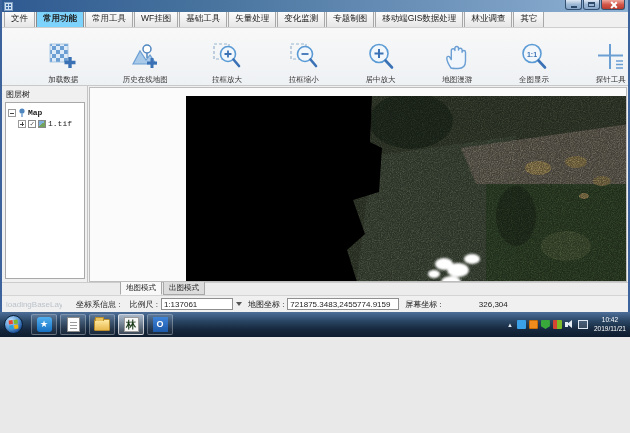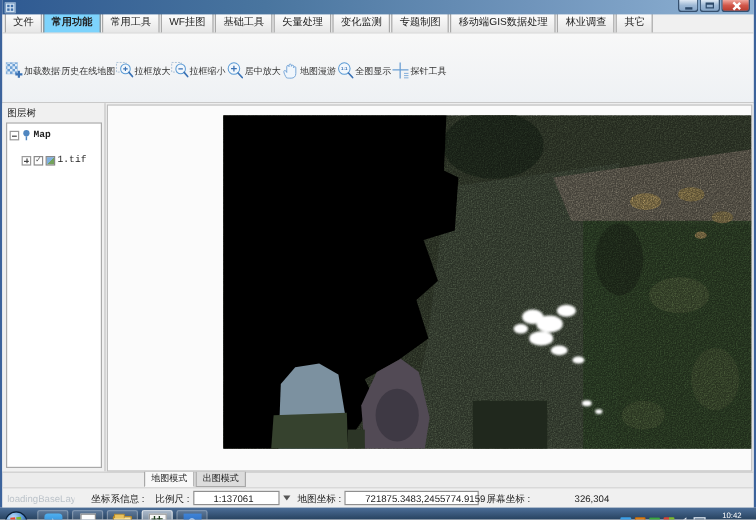--- a/index.html
+++ b/index.html
@@ -1,19 +1,19 @@
 <!DOCTYPE html>
 <html><head>
 <meta charset="utf-8">
 <style>
   * { margin:0; padding:0; box-sizing:border-box; }
   html,body { width:630px; height:433px; overflow:hidden;
     font-family:"Liberation Sans","DejaVu Sans",sans-serif; font-size:8px; color:#222;
     background:#e9e9e9; }
-  .app-frame { width:630px; height:423px; border-left:2px solid #3c639c; border-right:2px solid #3c639c; display:flex; flex-direction:column; }
+  .app-frame { width:630px; height:312px; border-left:2px solid #3c639c; border-right:2px solid #3c639c; display:flex; flex-direction:column; }
 
   
   .titlebar { height:12px; background:linear-gradient(90deg,#2f5a92 0%,#49759f 35%,#6f94bb 70%,#8fb2d4 100%); display:flex; align-items:center; position:relative; flex:0 0 12px; }
   .app-icon { width:9px; height:9px; margin-left:2px; background:#cfe0f2; border:1px solid #7e9dc0; display:grid; grid-template-columns:1fr 1fr; grid-template-rows:1fr 1fr; gap:1px; padding:1px; }
   .app-icon span { background:#3e6ea8; }
   .win-controls { position:absolute; right:3px; top:0; display:flex; }
   .win-btn { width:17px; height:10px; border:1px solid #35506f; border-top:none; border-radius:0 0 3px 3px; background:linear-gradient(#dfe9f4,#9db8d5 50%,#87a6c8); display:flex; align-items:center; justify-content:center; margin-left:1px; }
   .win-btn.close { background:linear-gradient(#f0a89e,#d2574a 50%,#b83b2e); width:24px; }
   .glyph-min { width:6px; height:2px; background:#2d4a6b; margin-top:4px; }
   .glyph-max { width:7px; height:5px; border:1px solid #2d4a6b; border-top:2px solid #2d4a6b; }
@@ -21,31 +21,31 @@
   .glyph-close::before,.glyph-close::after { content:""; position:absolute; left:3px; top:0; width:1.6px; height:8px; background:#fff; }
   .glyph-close::before { transform:rotate(45deg);} .glyph-close::after { transform:rotate(-45deg);}
 
   
   .ribbon-tabs { height:16px; flex:0 0 16px; background:#f0f0f0; border-bottom:1px solid #cfcfcf; display:flex; align-items:flex-end; padding-left:2px; }
   .rtab { font-size:8.5px; padding:2px 6px 2px; margin-right:1px; border:1px solid #a8a8a8; border-bottom:none; background:linear-gradient(#fdfdfd,#e6e6e6); color:#222; white-space:nowrap; cursor:default; }
   .rtab.active { background:#7dd3fc; font-weight:bold; border-color:#8a8a8a; }
 
   
   .toolbar { height:58px; flex:0 0 58px; background:linear-gradient(#f8f8f8,#eef1f4); border-bottom:1px solid #c9c9c9; display:flex; padding:2px 0 0 2px; }
-  .tool { width:46px; display:flex; flex-direction:row; align-items:center; justify-content:center; padding-top:2px; }
+  .tool { width:46px; display:flex; flex-direction:column; align-items:center; justify-content:flex-end; padding-top:2px;margin-left:42px; }
   .tool svg { width:30px; height:30px; }
   .tool .tlabel { font-size:7.5px; margin-top:3px; color:#333; white-space:nowrap; }
 
   
   .main { flex:1; display:flex; background:#f0f0f0; min-height:0; }
   .left-panel { width:86px; flex:0 0 86px; background:#f0f0f0; border-right:1px solid #c4c4c4; display:flex; flex-direction:column; }
   .panel-title { font-size:8px; padding:3px 0 2px 4px; color:#222; }
   .tree-box { flex:1; margin:0 2px 3px 3px; background:#fff; border:1px solid #a9a9a9; padding:4px 2px; }
   .tree-row { display:flex; align-items:center; height:11px; white-space:nowrap;font-family:Liberation Mono, monospace; }
-  .tree-row.child { padding-left:10px;margin-top:10px; }
+  .tree-row.child { padding-left:10px; }
   .expander { width:8px; height:8px; border:1px solid #9a9a9a; background:#fff; position:relative; margin-right:2px; flex:0 0 8px; }
   .expander::before { content:""; position:absolute; left:1px; top:3px; width:4px; height:1px; background:#444; }
   .expander.plus::after { content:""; position:absolute; left:2.5px; top:1.5px; width:1px; height:4px; background:#444; }
   .pin-icon { width:8px; height:9px; margin-right:2px; flex:0 0 8px; }
   .checkbox { width:8px; height:8px; border:1px solid #8a8a8a; background:#fff; font-size:7px; line-height:7px; text-align:center; color:#3a3a3a; margin-right:2px; flex:0 0 8px; }
   .img-icon { width:8px; height:8px; background:linear-gradient(135deg,#7fb0e0 50%,#74a35c 50%); border:1px solid #888; margin-right:2px; flex:0 0 8px; }
   .root-label { font-weight:bold; font-size:8px; }
   .layer-label { font-size:8px; }
 
   .map-area { flex:1; position:relative; background:#fbfbfb; border:1px solid #bdbdbd; margin:1px 1px 0 1px; overflow:hidden; }
@@ -53,21 +53,21 @@
 
   
   .view-tabs { height:13px; flex:0 0 13px; background:#ececec; border-top:1px solid #cccccc; display:flex; align-items:flex-end; padding-left:118px; }
   .vtab { font-size:7.5px; padding:1px 5px; border:1px solid #a8a8a8; background:#dcdcdc; margin-right:1px; }
   .vtab.active { background:#f8f8f8; border-bottom-color:#f8f8f8; }
 
   
   .statusbar { height:17px; flex:0 0 17px; background:#f0f0f0; border-top:1px solid #d4d4d4; display:flex; align-items:center; padding-left:4px; font-size:8px; color:#222; white-space:nowrap; }
   .faint { color:#bcc3ca; margin-right:8px; width:56px; overflow:hidden; }
   .sb-label { margin:0 3px 0 6px; }
-  .sb-field { background:#fff; border:1px solid #8f8f8f; height:12px; display:flex; align-items:center; padding:0 16px; font-size:8px; }
+  .sb-field { background:#fff; border:1px solid #8f8f8f; height:12px; display:flex; align-items:center; padding:0 2px; font-size:8px; }
   .scale-field { width:72px; }
   .coord-field { width:112px; }
   .combo-arrow { width:0; height:0; border-left:3px solid transparent; border-right:3px solid transparent; border-top:4px solid #555; margin-left:3px; }
   .screen-val { margin-left:34px; }
 
   
   .taskbar { height:25px; flex:0 0 25px; background:linear-gradient(#4d6f99,#27425f 40%,#16283e 70%,#0e1c2e); display:flex; align-items:center; padding:0 4px; position:relative; }
   .start-orb { width:19px; height:19px; border-radius:50%; background:radial-gradient(circle at 35% 28%,#bfe0ff,#5e9bd8 45%,#1d4f93 75%,#0c2a55); border:1px solid #0a2038; display:flex; align-items:center; justify-content:center; margin-right:8px; }
   .orb-flag { width:9px; height:9px; display:grid; grid-template-columns:1fr 1fr; grid-template-rows:1fr 1fr; gap:1px; transform:rotate(-6deg); }
   .orb-flag span:nth-child(1){background:#e8452c;} .orb-flag span:nth-child(2){background:#7eba28;}

